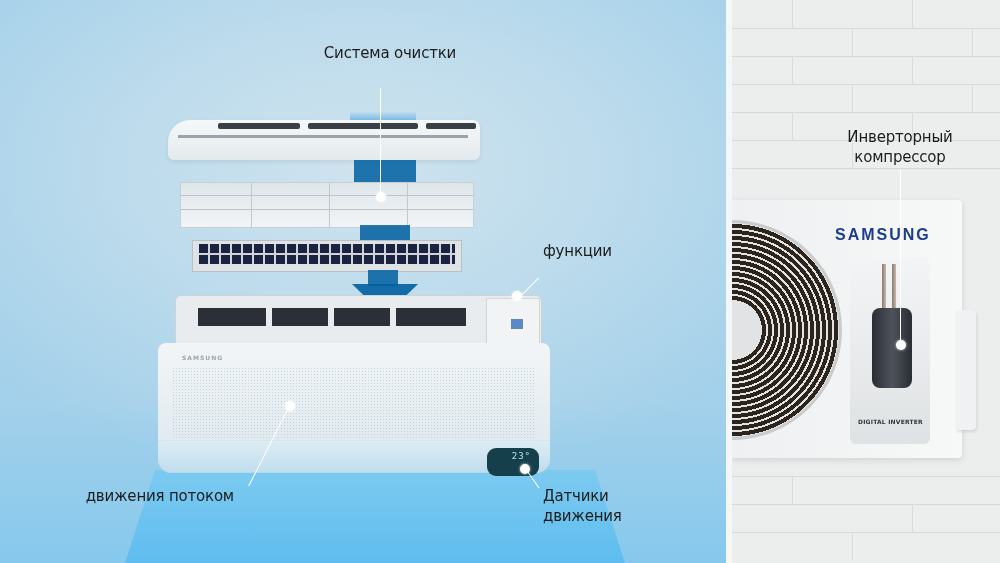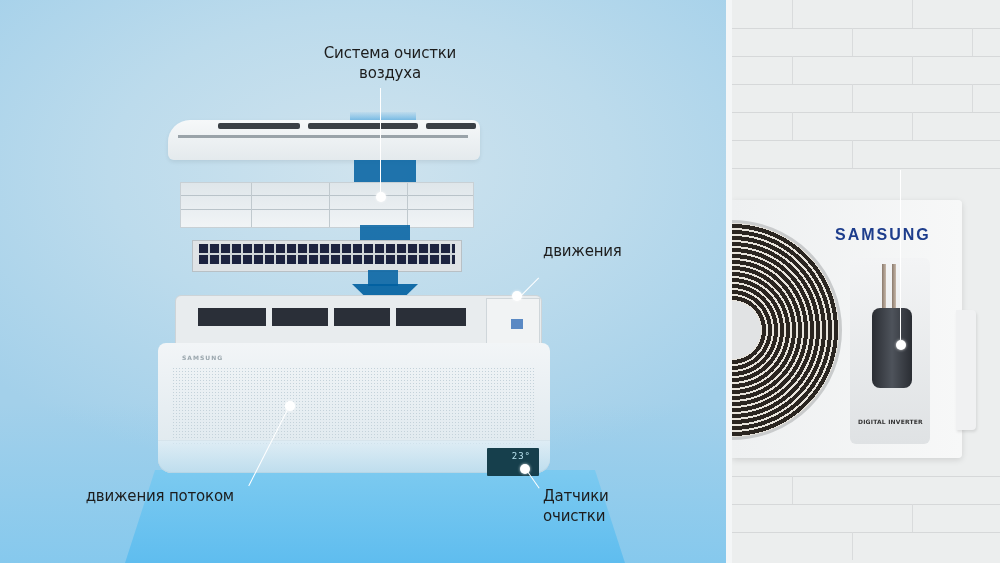--- a/index.html
+++ b/index.html
@@ -36,21 +36,21 @@
   .chassis .bay{position:absolute;top:12px;height:18px;background:#2a2f38;}
   .chassis .ctrl{position:absolute;left:310px;top:2px;width:52px;height:44px;background:#f1f3f4;border:1px solid #cfd6da;}
   .chassis .ctrl .scr{position:absolute;left:24px;top:20px;width:12px;height:10px;background:#5a89c4;}
   .body-unit{position:absolute;left:158px;top:343px;width:392px;height:130px;background:linear-gradient(#f2f5f7,#dce7ed);border-radius:8px 8px 14px 14px;
     box-shadow:inset 0 -1px 0 #c8d4da;}
   .body-unit .mesh{position:absolute;left:14px;right:14px;top:24px;height:78px;
     background-image:radial-gradient(#c4d2da 0.8px, transparent 1px);background-size:3px 3px;}
   .body-unit .brand{position:absolute;left:24px;top:11px;font-size:6px;letter-spacing:1px;color:#9aa6ad;font-weight:bold;}
   .body-unit .blade{position:absolute;left:0;right:0;bottom:0;height:32px;border-top:1px solid #d6e4ec;
     background:linear-gradient(rgba(220,238,248,0.6),rgba(170,215,238,0.6));border-radius:0 0 14px 14px;}
-  .display{position:absolute;left:487px;top:448px;width:52px;height:28px;background:#163f4c;border-radius:1px;}
+  .display{position:absolute;left:487px;top:448px;width:52px;height:28px;background:#163f4c;border-radius:9px;}
   .display span{position:absolute;right:8px;top:3px;color:#b9e3ef;font-size:9px;font-family:"DejaVu Sans Mono",monospace;letter-spacing:1px;}
 
   .arrow-bar{position:absolute;background:rgba(0,95,160,0.85);}
   .arrow-head{position:absolute;left:352px;top:284px;width:0;height:0;border-left:33px solid transparent;border-right:33px solid transparent;border-top:32px solid rgba(0,95,160,0.9);}
   .arrow-fade{position:absolute;left:350px;top:112px;width:66px;height:12px;background:linear-gradient(rgba(110,180,230,0.1),rgba(40,150,220,0.7));}
 
   
   .outdoor{position:absolute;left:0;top:200px;width:230px;height:258px;background:linear-gradient(90deg,#eef0f1,#f7f8f8);border-radius:0 4px 4px 0;box-shadow:0 2px 6px rgba(0,0,0,0.12);}
   .outdoor .side{position:absolute;right:-14px;top:110px;width:20px;height:120px;background:#f0f1f2;border-radius:0 4px 4px 0;box-shadow:1px 2px 3px rgba(0,0,0,0.1);}
   .fan{position:absolute;left:-110px;top:20px;width:214px;height:214px;border-radius:50%;
@@ -106,40 +106,39 @@
     <div class="brand">SAMSUNG</div>
     <div class="mesh"></div>
     <div class="blade"></div>
   </div>
   <div class="display">
     <span>23°</span>
   </div>
 
   <div class="label" style="left:300px;top:43px;width:180px;text-align:center;">
     <div>Система очистки</div>
-    <div>воздуха</div>
   </div>
   <div class="line" style="left:381px;top:88px;width:108px;transform:rotate(90deg);"></div>
   <div class="dot" style="left:376px;top:192px;"></div>
 
   <div class="label" style="left:543px;top:241px;">
-    <div>движения</div>
+    <div>функции</div>
   </div>
   <div class="line" style="left:520px;top:296px;width:26px;transform:rotate(-45deg);"></div>
   <div class="dot" style="left:512px;top:291px;"></div>
 
   <div class="label" style="left:70px;top:486px;width:164px;text-align:right;">
     <div>движения потоком</div>
   </div>
   <div class="line" style="left:290px;top:406px;width:90px;transform:rotate(117deg);"></div>
   <div class="dot" style="left:285px;top:401px;"></div>
 
   <div class="label" style="left:543px;top:486px;">
     <div>Датчики</div>
-    <div>очистки</div>
+    <div>движения</div>
   </div>
   <div class="line" style="left:527px;top:470px;width:22px;transform:rotate(55deg);"></div>
   <div class="dot" style="left:520px;top:464px;"></div>
 </div>
 
 <div class="sep"></div>
 
 <div class="right">
   <div class="brick-row" style="top:28px;"></div>
     <div class="brick-row" style="top:56px;"></div>
@@ -172,15 +171,19 @@
       </div>
     <div class="samsung">SAMSUNG</div>
     <div class="compartment">
       <div class="pipe" style="left:32px;"></div>
         <div class="pipe" style="left:42px;"></div>
       <div class="comp"></div>
       <div class="di">DIGITAL INVERTER</div>
     </div>
   </div>
 
+  <div class="label" style="left:78px;top:127px;width:180px;text-align:center;">
+    <div>Инверторный</div>
+    <div>компрессор</div>
+  </div>
   <div class="line" style="left:169px;top:170px;width:170px;transform:rotate(90deg);"></div>
   <div class="dot" style="left:164px;top:340px;"></div>
 </div>
 
 </body></html>

